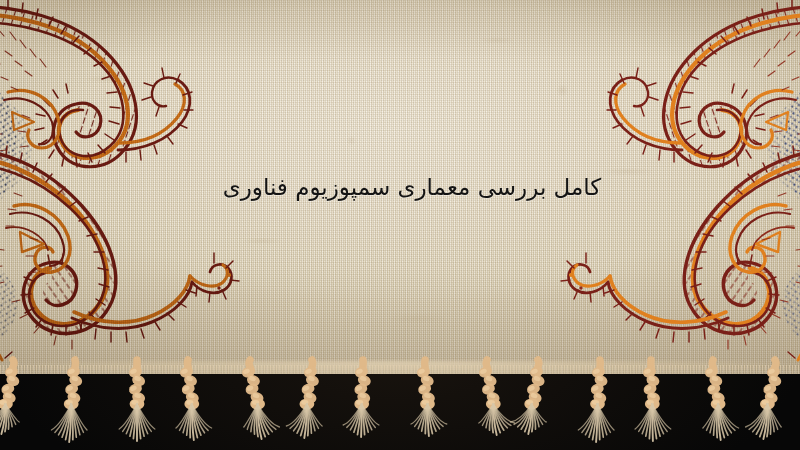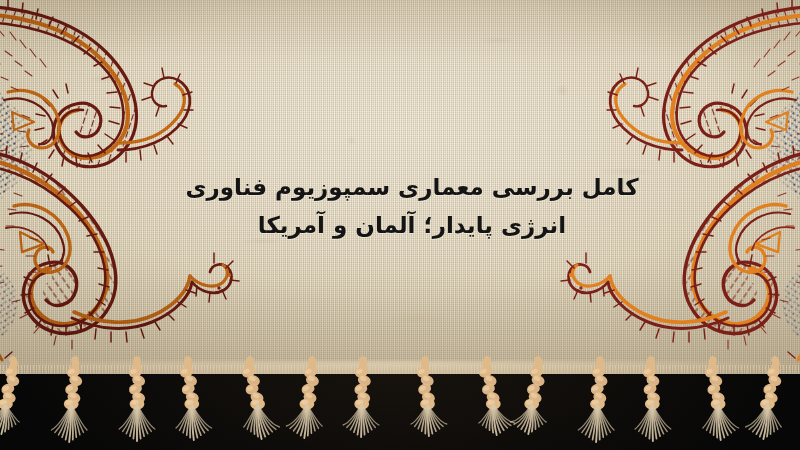--- a/index.html
+++ b/index.html
@@ -92,21 +92,21 @@
   .thread-group{mix-blend-mode:multiply;filter:blur(.18px);}
 
   
   .title-block{
     position:absolute;left:0;top:168px;width:800px;
     text-align:center;direction:rtl;
     line-height:38px;
   }
   .title-line{
     display:block;color:#141414;
-    font-size:23px;font-weight:700;letter-spacing:0;
+    font-size:23px;font-weight:400;letter-spacing:0;
     text-shadow:0 1px 0 rgba(255,253,246,.35);
     padding-left:24px;
   }
 
   
   .fringe{position:absolute;left:0;top:360px;width:800px;height:90px;}
   .tassel{position:absolute;top:0;width:46px;height:90px;}
   .tassel svg{display:block;overflow:visible;}
 </style>
 </head>
@@ -388,21 +388,20 @@
         </g>
       </svg>
     </div>
 
     <div class="hem"></div>
     <div class="hem-fuzz"></div>
   </div>
 
   <div class="title-block">
     <span class="title-line">کامل بررسی معماری سمپوزیوم فناوری</span>
-    <span class="title-line">انرژی پایدار؛ آلمان و آمریکا</span>
   </div>
 
   <div class="fringe" id="fringe">
       <div class="tassel" style="left: -10px;">
         <svg width="46" height="90" viewBox="0 0 46 90">
         <path d="M23 0 C 27.0 5, 19.0 9, 23 13" stroke="#e0b989" stroke-width="7.5" fill="none" stroke-linecap="round"></path>
         <ellipse cx="21.4" cy="12.0" rx="6.6" ry="5.2" fill="#e0b989" opacity=".97" transform="rotate(-22 21.4 12.0)"></ellipse>
                 <ellipse cx="19.8" cy="10.7" rx="3.4" ry="2.3" fill="#f0d3a8" opacity=".62" transform="rotate(-22 21.4 12.0)"></ellipse>
           <ellipse cx="22.8" cy="20.5" rx="6.6" ry="5.2" fill="#e0b989" opacity=".97" transform="rotate(22 22.8 20.5)"></ellipse>
                 <ellipse cx="21.2" cy="19.2" rx="3.4" ry="2.3" fill="#f0d3a8" opacity=".62" transform="rotate(22 22.8 20.5)"></ellipse>

